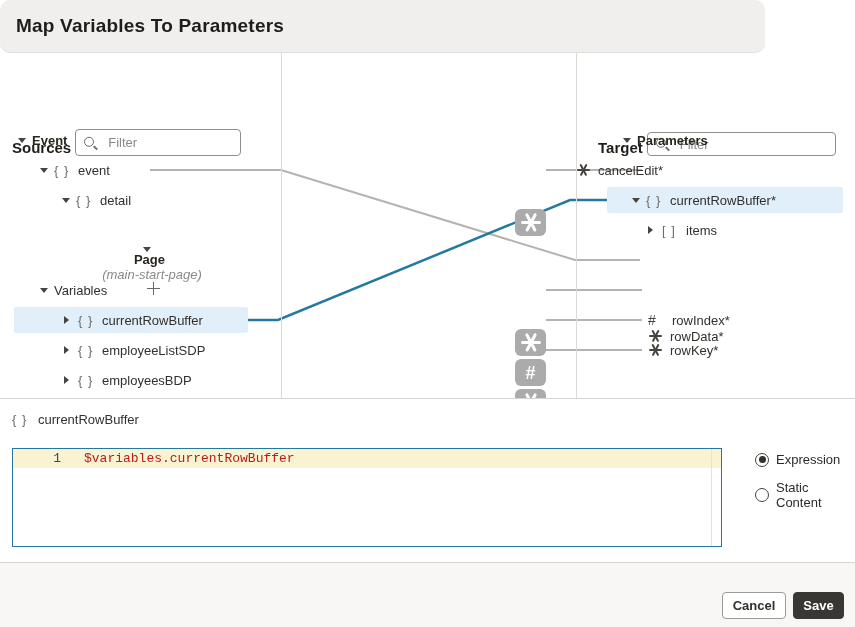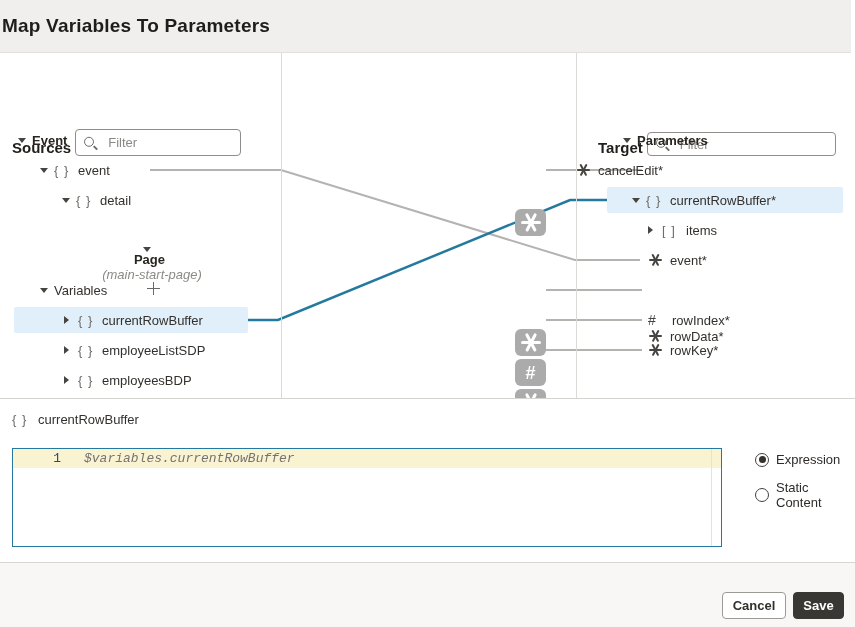--- a/index.html
+++ b/index.html
@@ -5,23 +5,23 @@
   * { margin:0; padding:0; box-sizing:border-box; }
   html,body { background:#ffffff; }
   body { font-family:"Liberation Sans", sans-serif; color:#2b2825; }
   #app {
     position:relative; width:855px; height:627px; background:#fff;
     overflow:hidden; font-size:13px;
   }
 
   
   .hdr {
-    position:absolute; left:0; top:0; width:851px; height:53px;
+    position:absolute; left:0; top:0; width:765px; height:53px;
     background:#F1EFED; border-bottom:1px solid #e2e0dd;
-    display:flex; align-items:center; padding-left:2px;
+    display:flex; align-items:center; padding-left:16px;border-radius:10px;
   }
   .hdr h1 { font-size:19px; font-weight:bold; color:#1f1c1a; letter-spacing:.2px; }
 
   
   .map { position:absolute; left:0; top:53px; width:855px; height:345px; background:#fff; }
   .vline { position:absolute; top:0; width:1px; height:345px; background:#dcdad7; }
   .map svg { position:absolute; left:0; top:0; }
 
   .panel-caption { position:absolute; display:flex; align-items:flex-end; }
   .cap-label { font-size:15px; font-weight:bold; color:#201d1b; }
@@ -78,21 +78,21 @@
   .expr { position:absolute; left:0; top:399px; width:855px; height:163px; background:#fff; }
   .ctx { position:absolute; left:12px; top:13px; display:flex; align-items:center; }
   .ctx .ic-txt { width:26px; }
   .editor {
     position:absolute; left:12px; top:49px; width:710px; height:99px;
     border:1px solid #24799E; background:#fff;
     font-family:"Liberation Mono","DejaVu Sans Mono", monospace; font-size:13px;
   }
   .ed-line1 { position:absolute; left:0; top:0; width:100%; height:19px; background:#FAF3D1; }
   .ed-num { position:absolute; left:0; top:2px; width:48px; text-align:right; color:#2a4d69; font-size:13px; }
-  .ed-code { position:absolute; left:71px; top:2px; color:#737373; white-space:pre;font-style:italic; }
+  .ed-code { position:absolute; left:71px; top:2px; color:#b91c1c; white-space:pre; }
   .ed-ruler { position:absolute; right:9px; top:0; width:1px; height:97px; background:#e4e2df; }
 
   .radios { position:absolute; left:755px; top:53px; }
   .radio-row { display:flex; align-items:center; margin-bottom:13px; cursor:default; }
   .rdot { width:14px; height:14px; border:1.4px solid #44413d; border-radius:50%; margin-right:7px;
     display:flex; align-items:center; justify-content:center; flex:none; background:#fff; }
   .rdot.sel::after { content:""; width:7px; height:7px; border-radius:50%; background:#34312d; }
   .rlbl { font-size:13px; color:#2e2b28; }
 
   
@@ -252,28 +252,20 @@
         <span class="tic ic-txt">{ }</span>
         <span class="lbl">currentRowBuffer*</span>
       </div>
       <div class="trow" style="top:164px; padding-left:72px;">
         <span class="arw r">
             <i></i>
           </span>
         <span class="tic ic-txt">[ ]</span>
         <span class="lbl">items</span>
       </div>
-      <div class="trow" style="top:194px; padding-left:72px;">
-        <span class="tic ast">
-            <i></i>
-            <i></i>
-            <i></i>
-          </span>
-        <span class="lbl">event*</span>
-      </div>
       <div class="trow" style="top:224px; padding-left:72px;margin-top:46px;">
         <span class="tic ast">
             <i></i>
             <i></i>
             <i></i>
           </span>
         <span class="lbl">rowData*</span>
       </div>
       <div class="trow" style="top:254px; padding-left:72px;">
         <span class="tic ic-hash">#</span>

